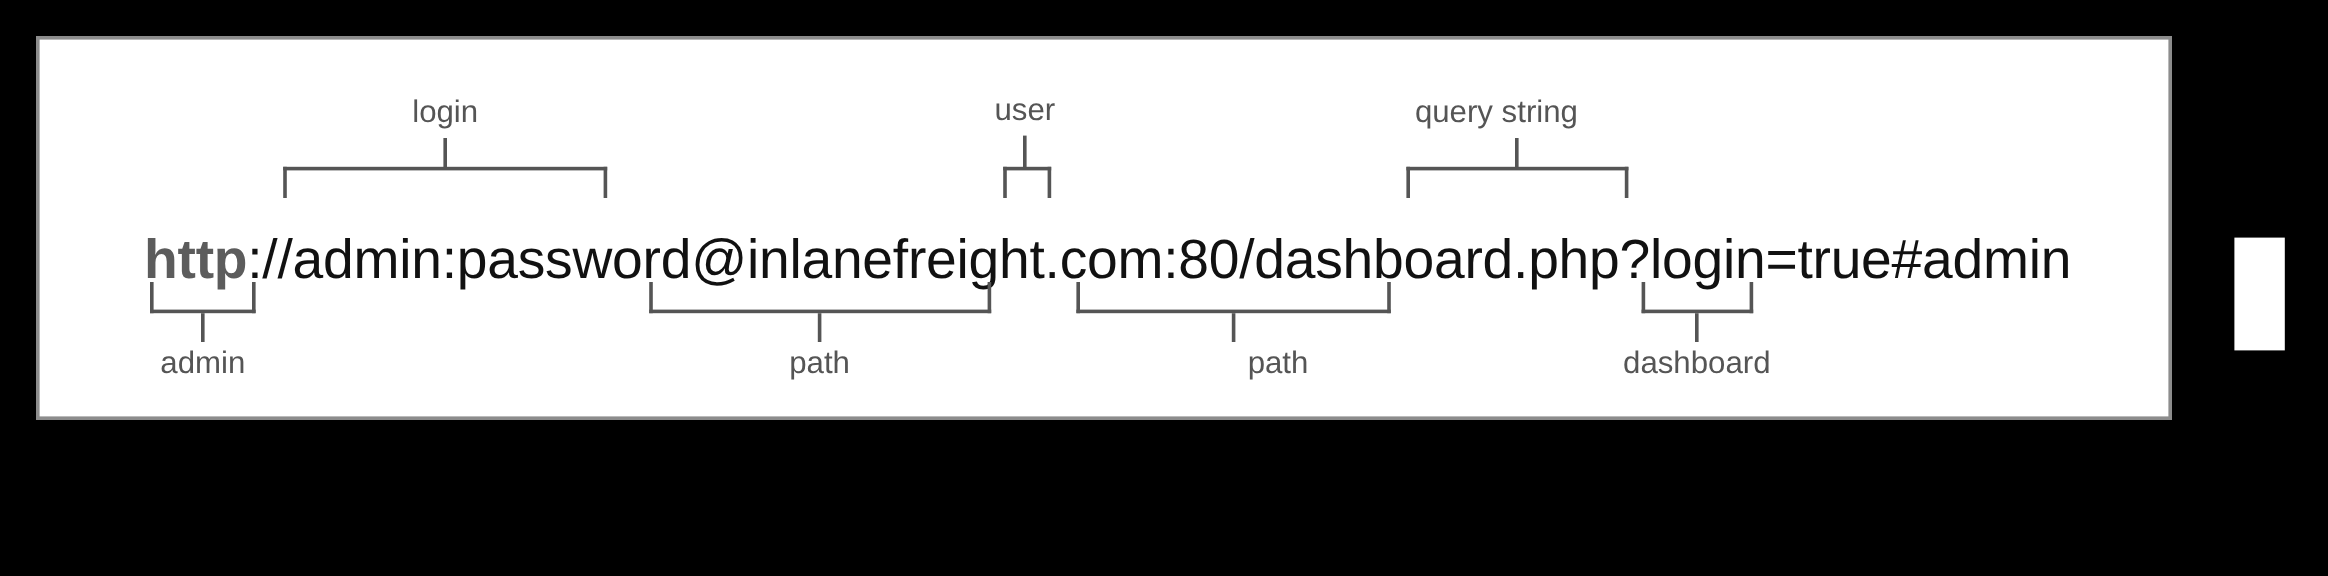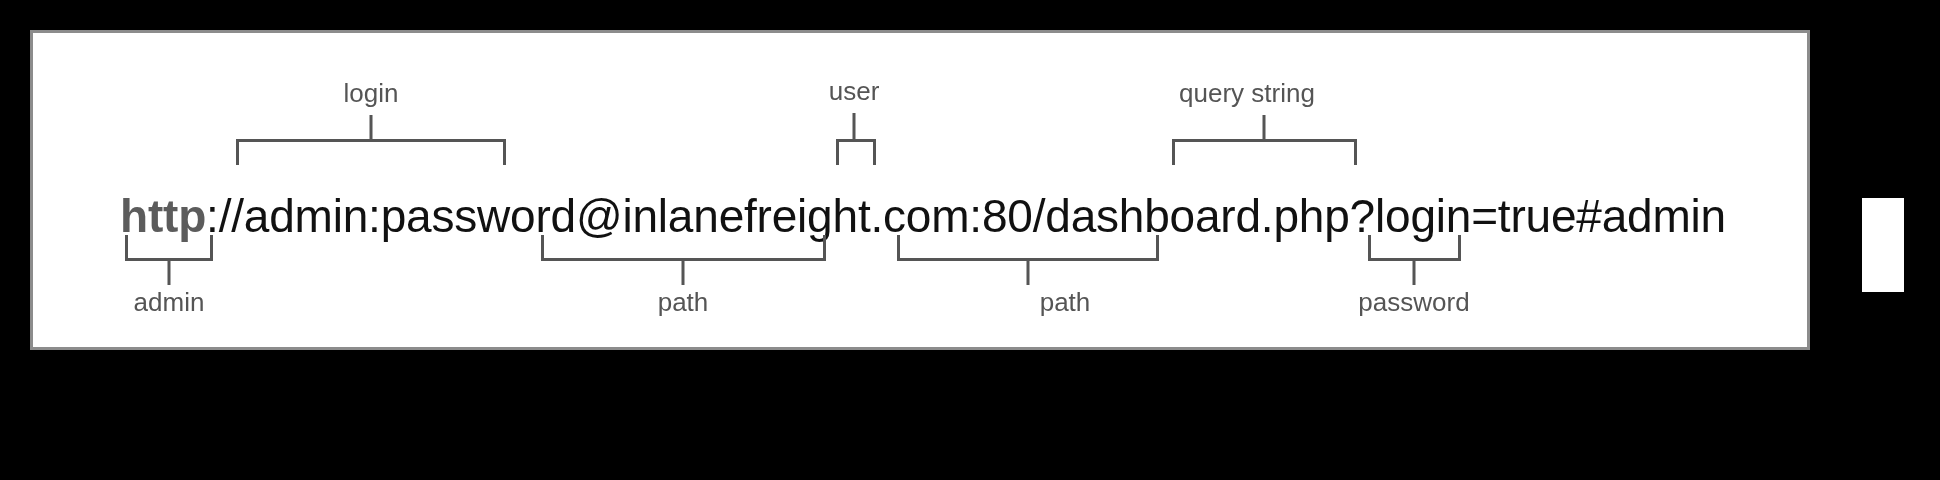--- a/index.html
+++ b/index.html
@@ -123,19 +123,19 @@
     <div class="brk brk-up" style="left:508px; top:202px; width:285px;"></div>
     <div class="stem" style="left:650px; top:228px; height:24px;"></div>
     <div class="lbl" style="left:650px; top:254px;">path</div>
 
     <div class="brk brk-up" style="left:864px; top:202px; width:262px;"></div>
     <div class="stem" style="left:995px; top:228px; height:24px;"></div>
     <div class="lbl" style="left:1032px; top:254px;">path</div>
 
     <div class="brk brk-up" style="left:1335px; top:202px; width:93px;"></div>
     <div class="stem" style="left:1381px; top:228px; height:24px;"></div>
-    <div class="lbl" style="left:1381px; top:254px;">password</div>
+    <div class="lbl" style="left:1381px; top:254px;">dashboard</div>
 
   </div>
 
   <div id="side-tab"></div>
 
 </div>
 
 </body></html>

